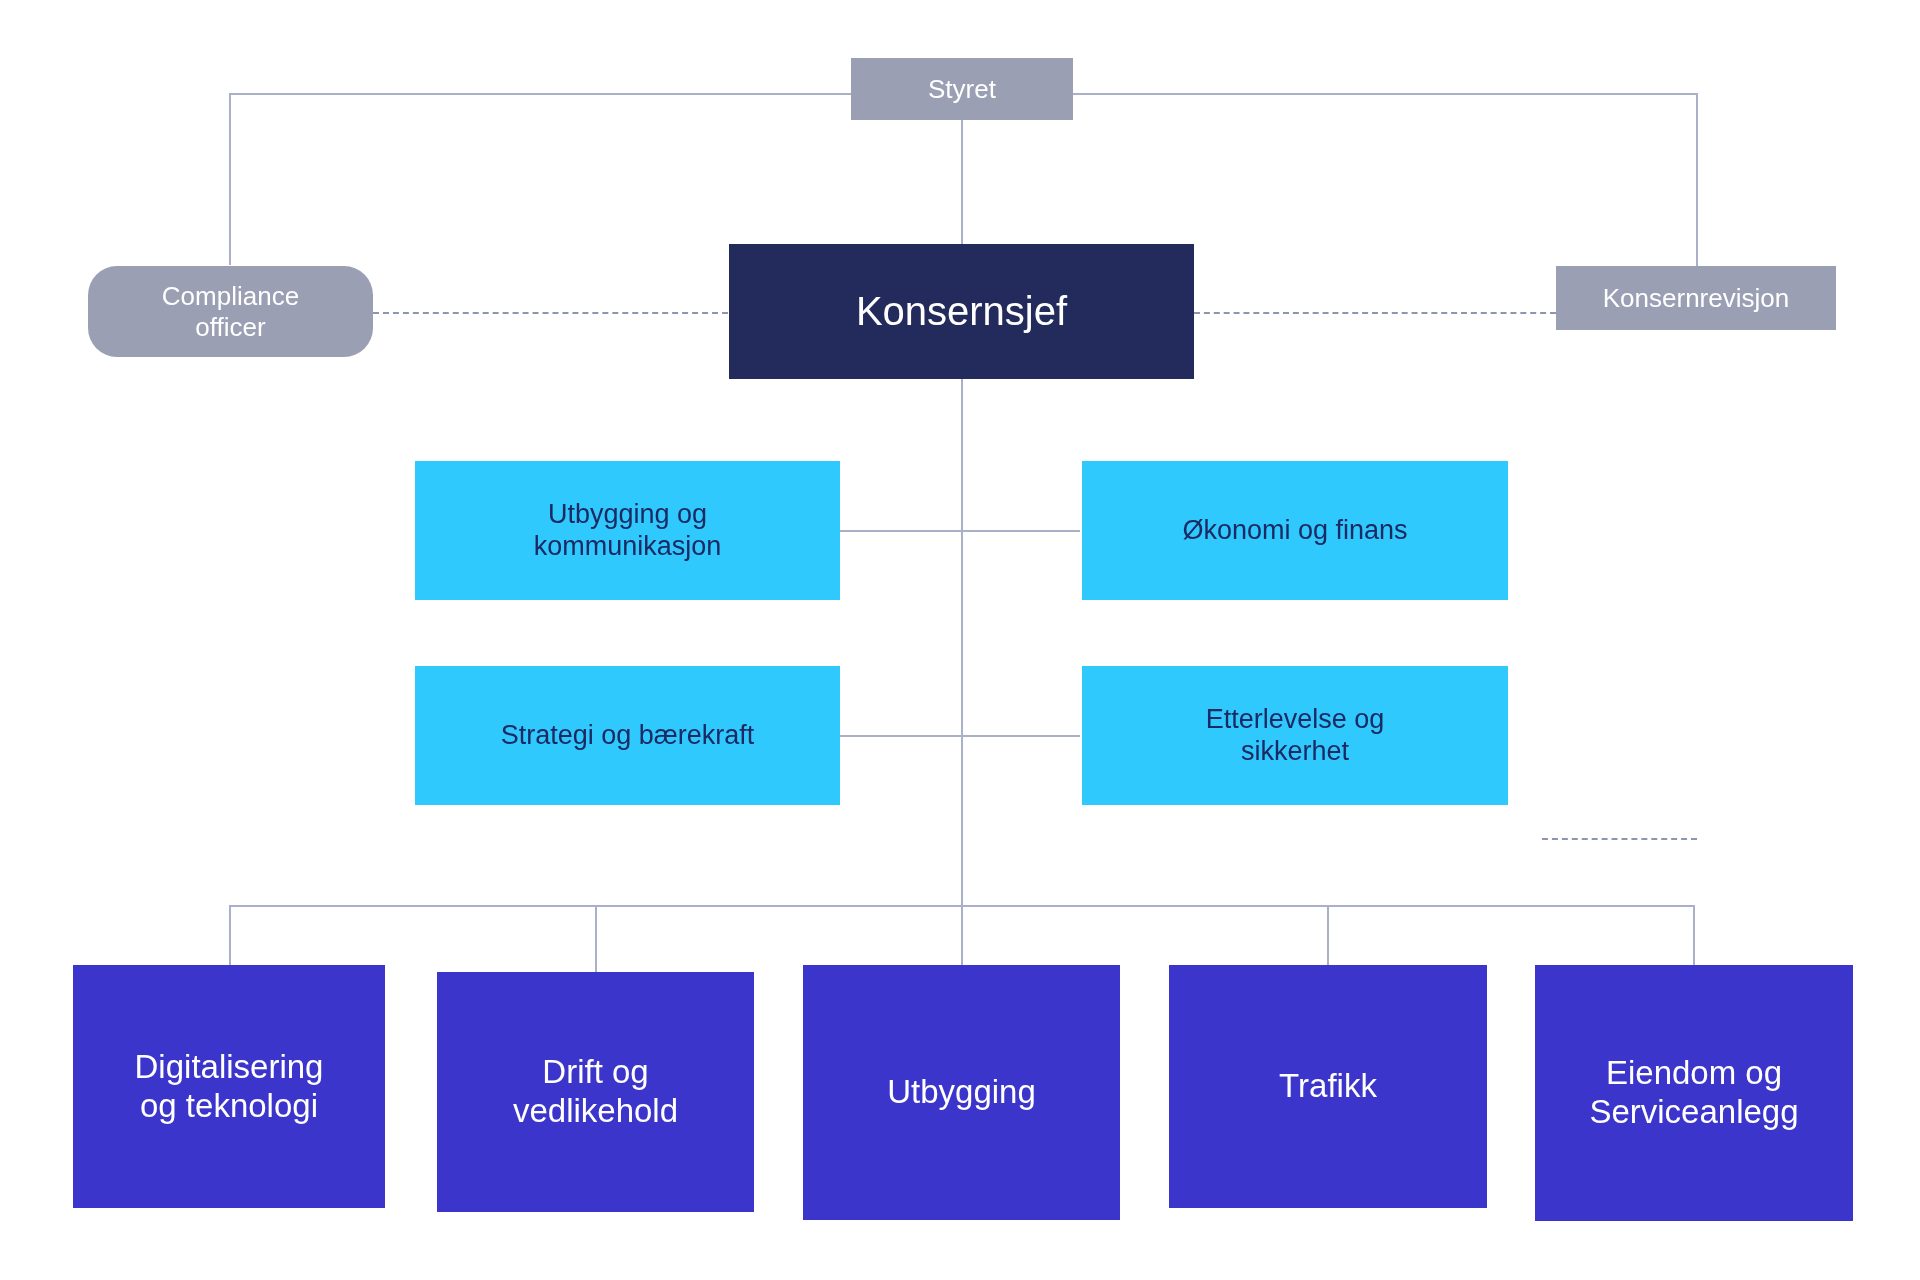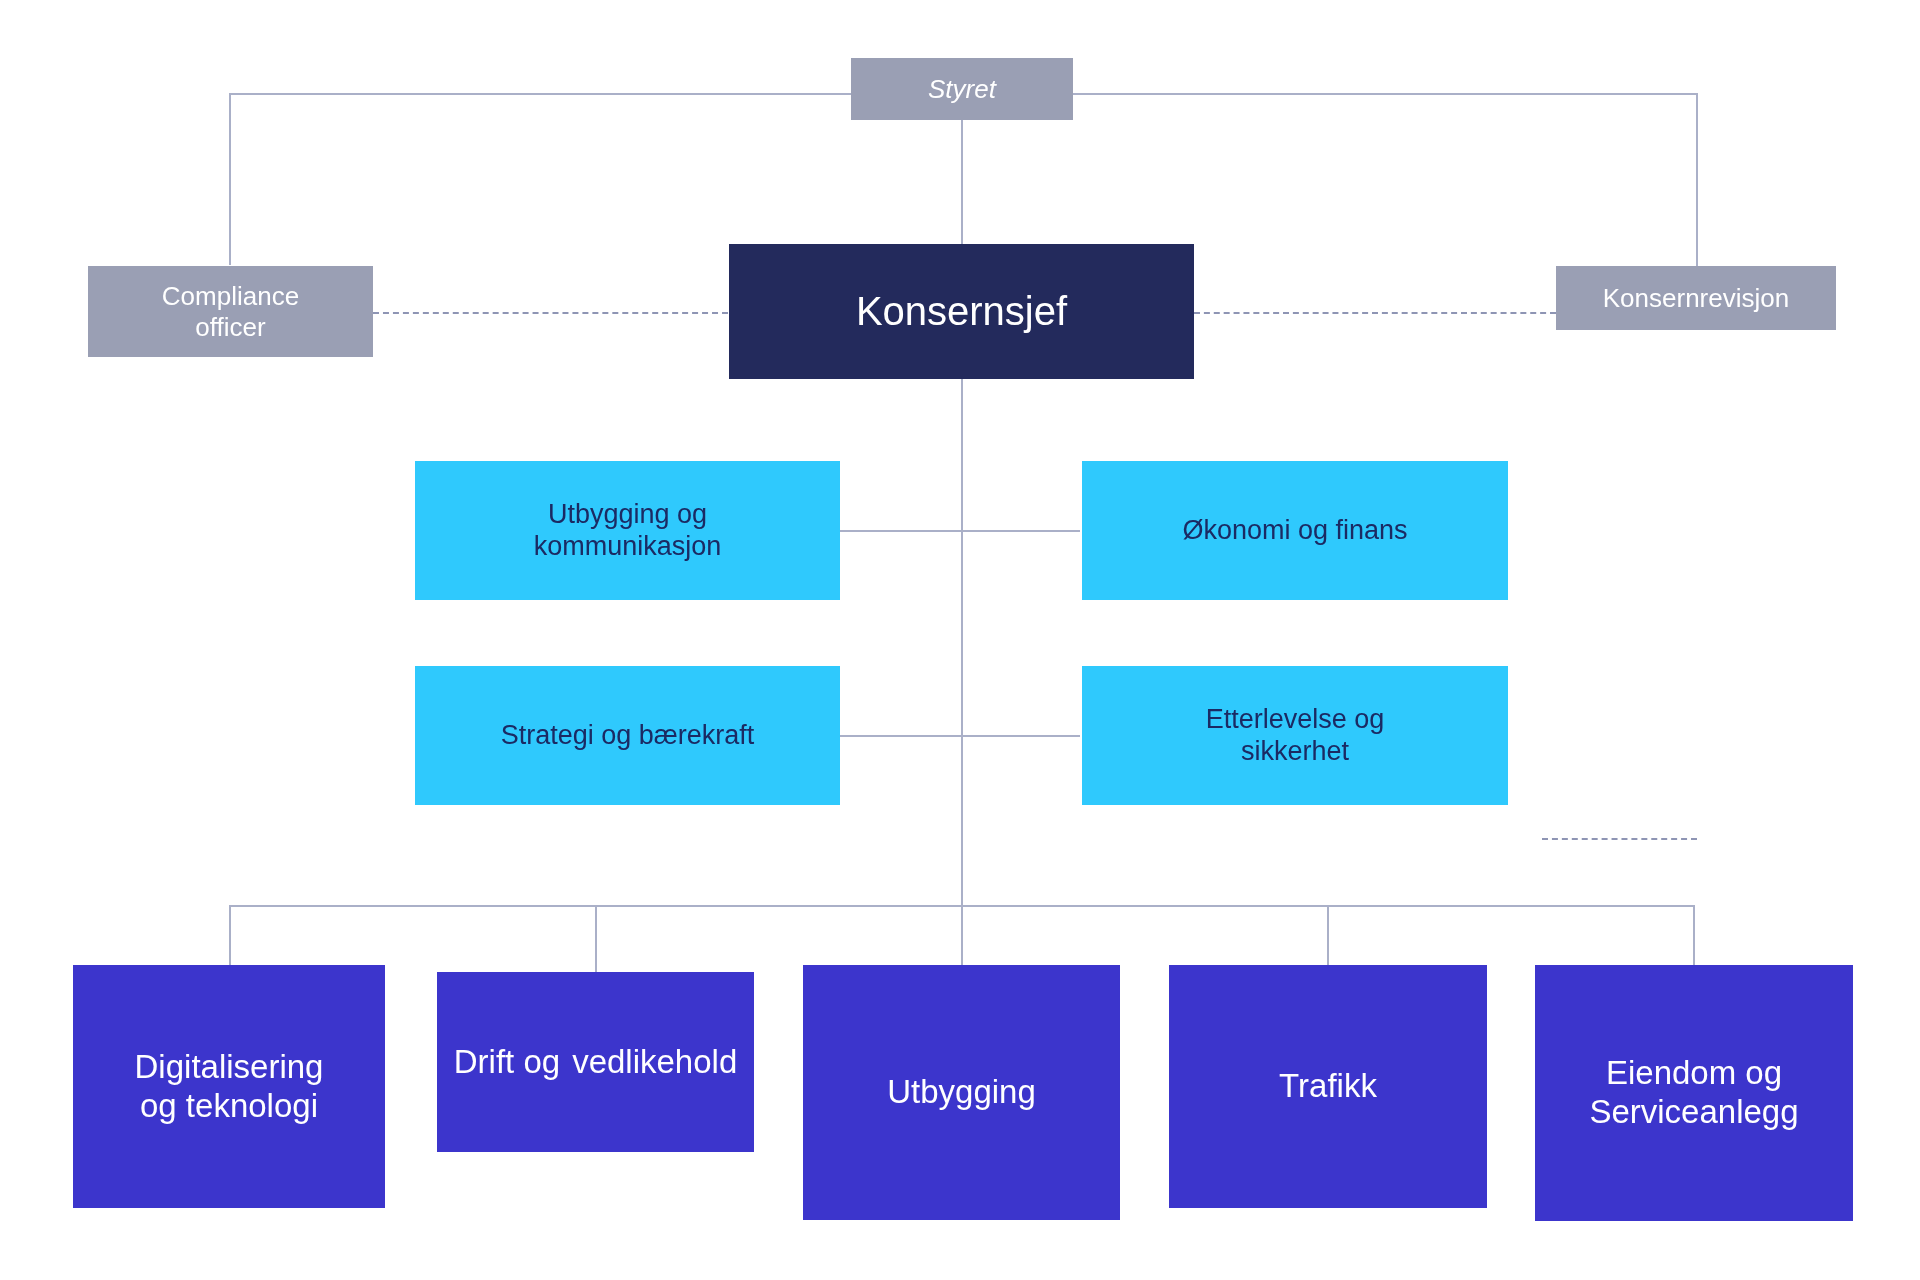--- a/index.html
+++ b/index.html
@@ -73,29 +73,29 @@
 
   <div class="ln ln-h" style="left:828px; top:735px; width:252px;"></div>
 
   <div class="ln ln-h" style="left:229px; top:905px; width:1466px;"></div>
   <div class="ln ln-v" style="left:229px;  top:905px; height:61px;"></div>
   <div class="ln ln-v" style="left:595px;  top:905px; height:68px;"></div>
   <div class="ln ln-v" style="left:961px;  top:905px; height:61px;"></div>
   <div class="ln ln-v" style="left:1327px; top:905px; height:61px;"></div>
   <div class="ln ln-v" style="left:1693px; top:905px; height:60px;"></div>
 
-  <div class="node n-board" style="left:851px; top:58px; width:222px; height:62px;font-style:italic;">
+  <div class="node n-board" style="left:851px; top:58px; width:222px; height:62px;">
     <span>Styret</span>
   </div>
 
   <div class="node n-ceo" style="left:729px; top:244px; width:465px; height:135px;">
     <span>Konsernsjef</span>
   </div>
 
-  <div class="node n-staff" style="left:88px; top:266px; width:285px; height:91px; flex-direction:column;">
+  <div class="node n-staff" style="left:88px; top:266px; width:285px; height:91px; flex-direction:column;border-radius:29px;">
     <span>Compliance</span>
     <span>officer</span>
   </div>
 
   <div class="node n-staff" style="left:1556px; top:266px; width:280px; height:64px;">
     <span>Konsernrevisjon</span>
   </div>
 
   <div class="node n-func" style="left:415px; top:461px; width:425px; height:139px; flex-direction:column;">
     <span>Utbygging og</span>
@@ -113,21 +113,21 @@
   <div class="node n-func" style="left:1082px; top:666px; width:426px; height:139px; flex-direction:column;">
     <span>Etterlevelse og</span>
     <span>sikkerhet</span>
   </div>
 
   <div class="node n-div" style="left:73px; top:965px; width:312px; height:243px; flex-direction:column;">
     <span>Digitalisering</span>
     <span>og teknologi</span>
   </div>
 
-  <div class="node n-div" style="left:437px; top:972px; width:317px; height:180px; flex-direction:row;">
+  <div class="node n-div" style="left:437px; top:972px; width:317px; height:240px; flex-direction:column;">
     <span>Drift og</span>
     <span>vedlikehold</span>
   </div>
 
   <div class="node n-div" style="left:803px; top:965px; width:317px; height:255px;">
     <span>Utbygging</span>
   </div>
 
   <div class="node n-div" style="left:1169px; top:965px; width:318px; height:243px;">
     <span>Trafikk</span>

